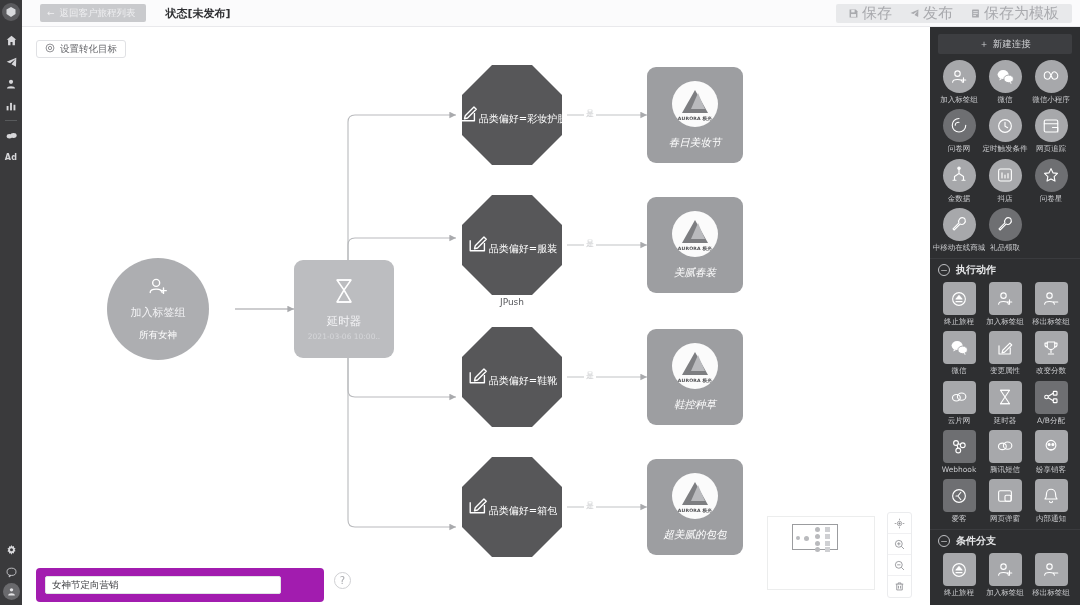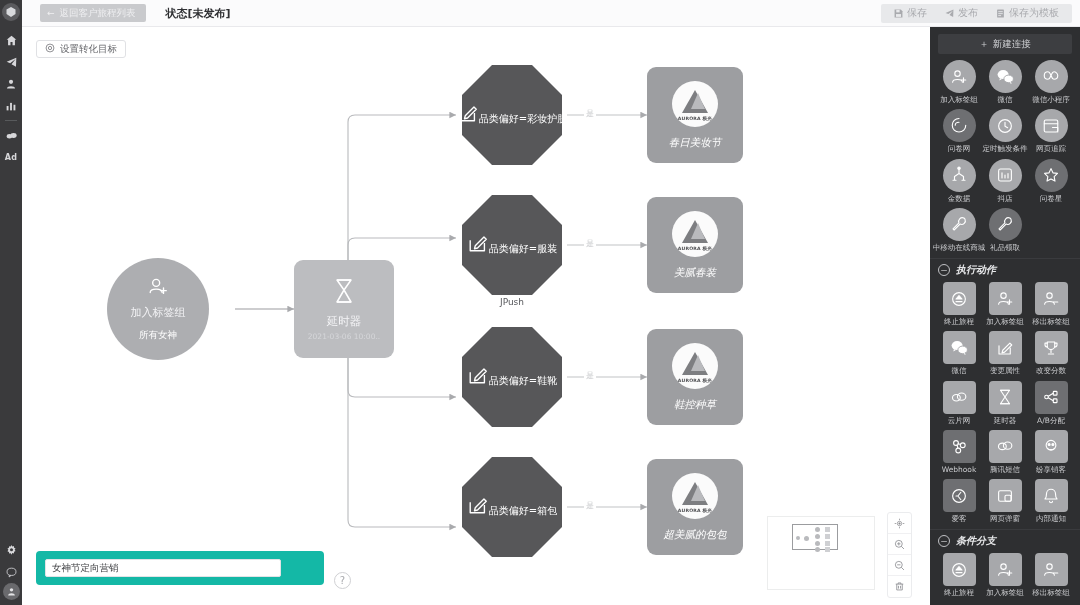--- a/index.html
+++ b/index.html
@@ -47,21 +47,21 @@
   }
   .back-btn .arw { font-size: 9px; color: #f0f0f2; }
   .hdr-title { margin-left: 20px; font-size: 11px; font-weight: bold; color: #2f3033; }
   .hdr-spacer { flex: 1; }
   .hdr-actions {
     display: flex; align-items: center; gap: 0;
     background: #e8e9eb; height: 19px; border-radius: 2px; margin-right: 8px; padding: 0 4px;
   }
   .hdr-btn {
     display: flex; align-items: center; gap: 4px; padding: 0 9px;
-    font-size: 10px; color: #a9aaae; cursor: pointer; height: 19px;
+    font-size: 15px; color: #a9aaae; cursor: pointer; height: 19px;
   }
   .hdr-btn svg { display: block; }
 
   
   .canvas {
     position: absolute; left: 22px; top: 27px; right: 150px; bottom: 0;
     background: #ffffff; overflow: hidden;
   }
   .goal-btn {
     position: absolute; left: 14px; top: 13px; height: 18px; padding: 0 8px;
@@ -130,22 +130,22 @@
   }
   .node-act .nlabel { font-size: 10.5px; color: #ffffff; margin-top: 9px; font-style: italic; }
 
   .edge-label {
     position: absolute; font-size: 8px; color: #c8c9cc; z-index: 4;
     background: #fff; padding: 0 2px;
   }
 
   
   .bottom-bar {
-    position: absolute; left: 14px; bottom: 20px; width: 288px; height: 34px;
-    background: #14b8a6; border-radius: 4px; display: flex; align-items: center; z-index: 6;
+    position: absolute; left: 14px; bottom: 3px; width: 288px; height: 34px;
+    background: #a21caf; border-radius: 4px; display: flex; align-items: center; z-index: 6;
   }
   .name-input {
     margin-left: 9px; width: 236px; height: 18px; border: 1px solid #e2e3e6;
     border-radius: 2px; background: #fff; font-size: 9.5px; color: #3c3d40;
     padding: 0 6px; font-family: inherit; outline: none;
   }
   .help-icon {
     position: absolute; left: 312px; bottom: 16px; width: 17px; height: 17px;
     border: 1px solid #cfd0d3; border-radius: 50%; color: #a7a8ac;
     display: flex; align-items: center; justify-content: center; font-size: 10px;
@@ -204,21 +204,21 @@
   }
   .sec-head {
     display: flex; align-items: center; gap: 6px; padding: 4px 8px 5px 8px;
     border-top: 1px solid #3a3b3e; margin-top: 1px;
   }
   .sec-head .circ {
     width: 12px; height: 12px; border-radius: 50%; border: 1px solid #bfc0c3;
     color: #bfc0c3; font-size: 9px; display: flex; align-items: center; justify-content: center;
     line-height: 1;
   }
-  .sec-head .stitle { font-size: 10px; color: #e6e7e9; font-weight: bold; font-style: italic; }
+  .sec-head .stitle { font-size: 10px; color: #e6e7e9; font-weight: bold; }
 </style>
 </head>
 <body>
 
 <div id="app">
 
   <div class="rail">
     <div class="rail-logo">
       <svg width="10" height="10" viewBox="0 0 10 10">
           <path d="M5 0 L9.5 2.5 L9.5 7 L5 10 L0.5 7 L0.5 2.5 Z" fill="#d8d9dc"></path>

